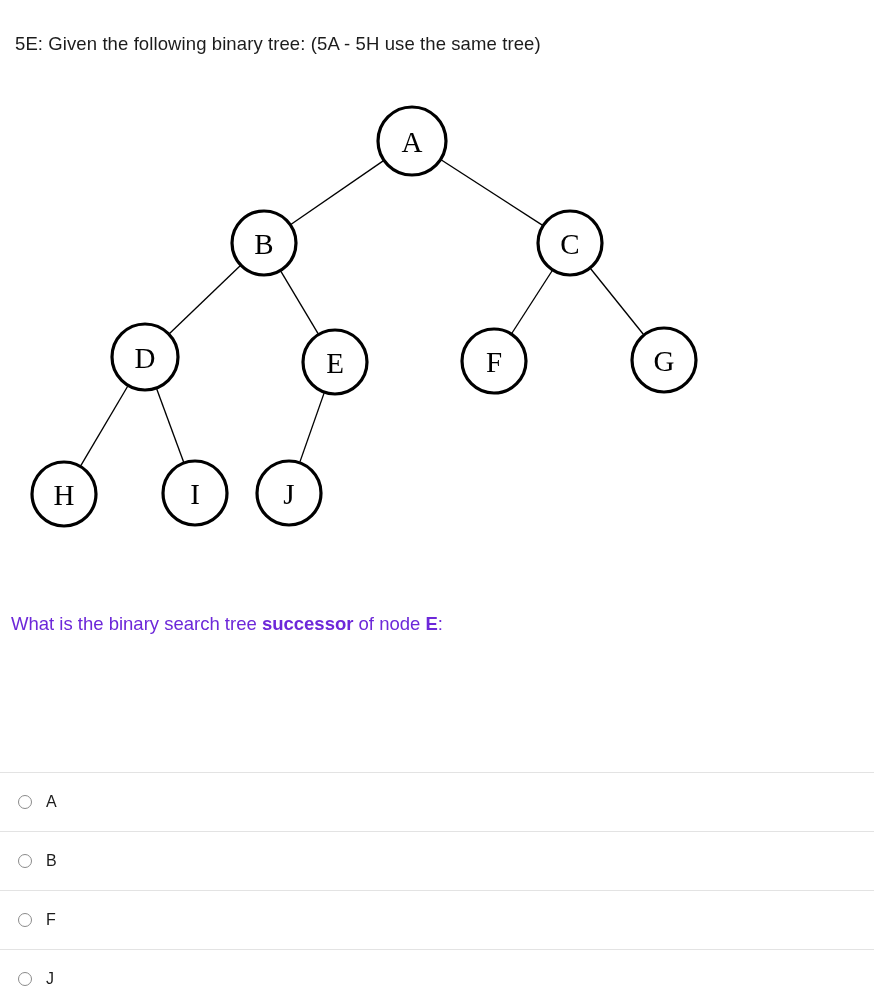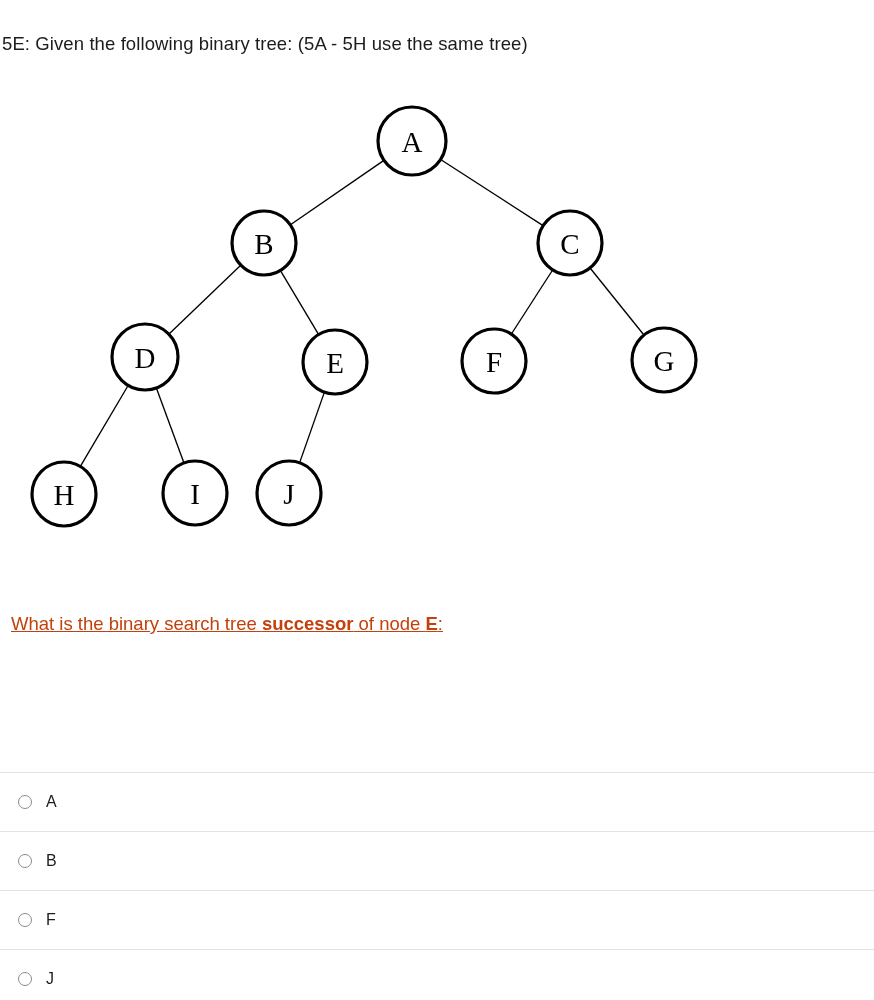--- a/index.html
+++ b/index.html
@@ -13,21 +13,21 @@
     height: 1000px;
     font-family: "Liberation Sans", sans-serif;
     color: #1a1a1a;
     position: relative;
     overflow: hidden;
   }
 
   
   .prompt {
     position: absolute;
-    left: 2px;
+    left: 15px;
     top: 32px;
     font-size: 18.5px;
     line-height: 24px;
     color: #1c1c1c;
     white-space: nowrap;
     letter-spacing: 0.1px;
   }
 
   
   .tree-figure {
@@ -58,23 +58,22 @@
     fill: none;
   }
 
   
   .subquestion {
     position: absolute;
     left: 11px;
     top: 611px;
     font-size: 18.5px;
     line-height: 26px;
-    color: #c2410c;
+    color: #6d28d9;
     white-space: nowrap;
-    text-decoration: underline;
   }
   .subquestion b { font-weight: bold; }
 
   
   .options {
     position: absolute;
     left: 0;
     top: 772px;
     width: 874px;
   }

